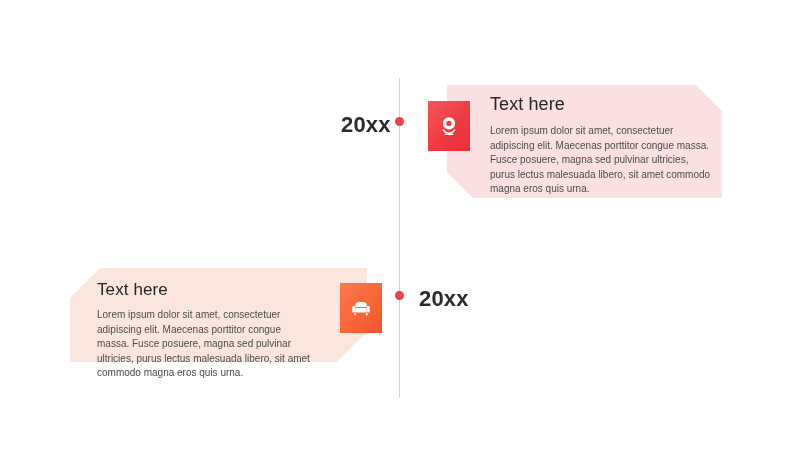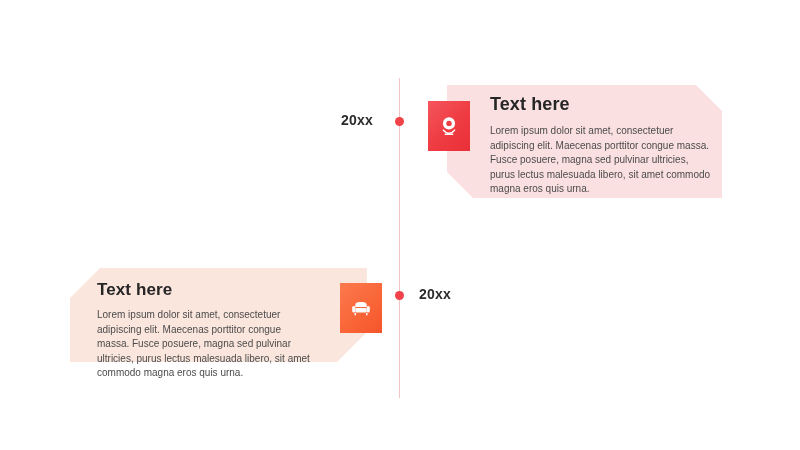--- a/index.html
+++ b/index.html
@@ -27,21 +27,21 @@
     border-radius:50%;
     background:#f04248;
     left:395px;
   }
   .node.top    { top:117px; }
   .node.bottom { top:291px; }
 
   
   .year {
     position:absolute;
-    font-size:14px;
+    font-size:22px;
     font-weight:bold;
     color:#2b2b2b;
     letter-spacing:0.2px;
     white-space:nowrap;
   }
   .year.top    { left:341px; top:112px; }
   .year.bottom { left:419px; top:286px; }
 
   
   .card {
@@ -77,21 +77,21 @@
   }
 
   .card-body {
     position:absolute;
   }
   .card.right .card-body { left:43px; top:9px; right:10px; }
   .card.left  .card-body { left:27px; top:12px; right:52px; }
 
   .card-title {
     font-size:18px;
-    font-weight:bold;
+    font-weight:normal;
     color:#262626;
     letter-spacing:0.1px;
     margin-bottom:9px;
   }
   .card.left .card-title { font-size:17px; margin-bottom:8px; }
 
   .card-text {
     font-size:10px;
     line-height:14.6px;
     color:#4b4b4b;

